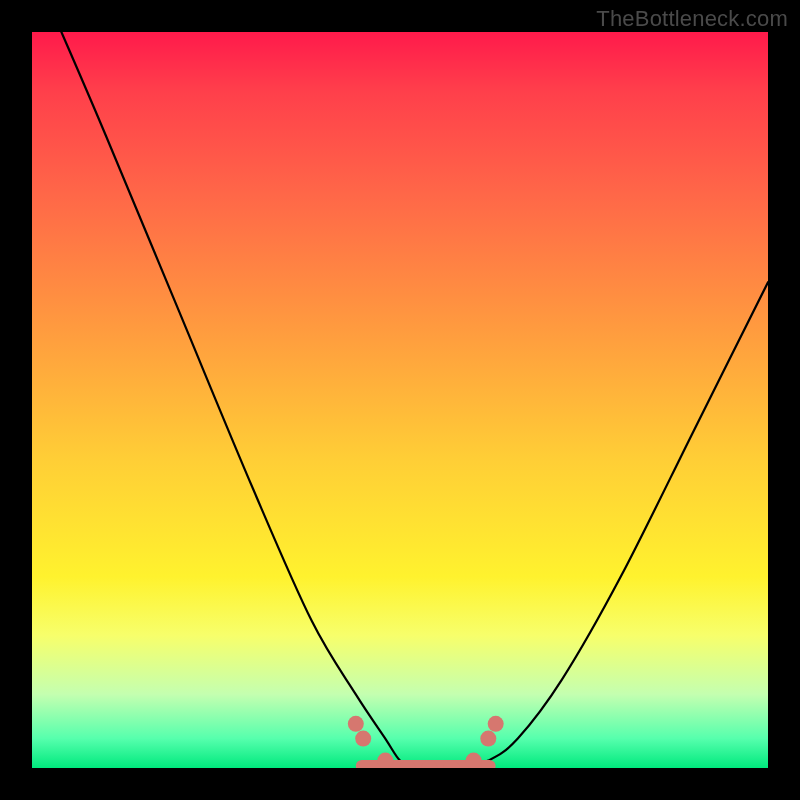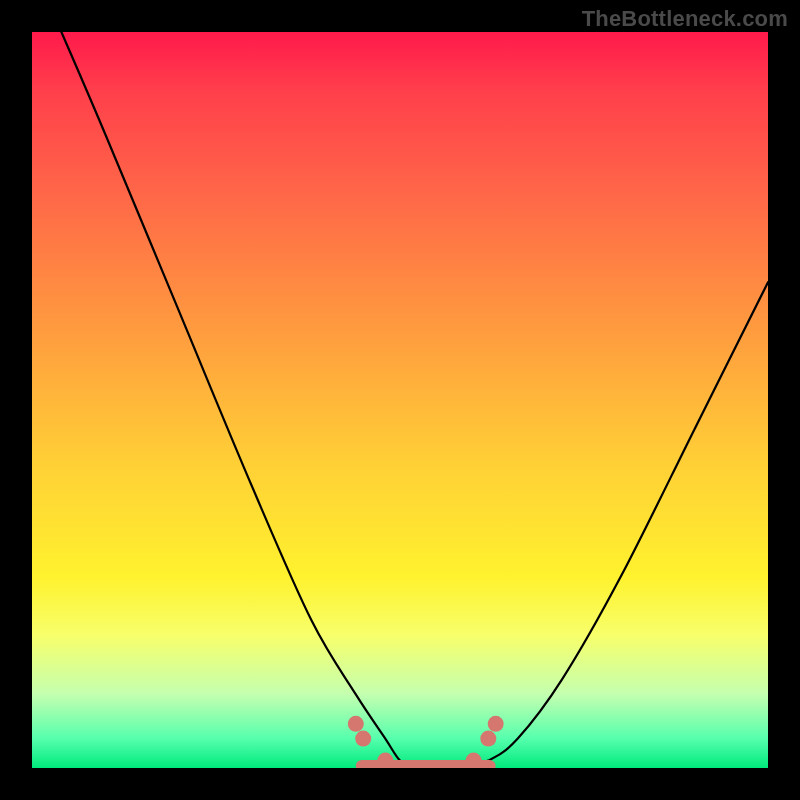--- a/index.html
+++ b/index.html
@@ -36,21 +36,21 @@
       #56ffad 96%,
       #00e97d 100%
     );
   }
   .watermark {
     position: absolute;
     top: 6px;
     right: 12px;
     color: #4a4a4a;
     font-size: 22px;
-    font-weight: 700;
+    font-weight: 400;
     letter-spacing: 0.2px;
     user-select: none;
   }
   svg.curve {
     position: absolute;
     inset: 0;
     width: 100%;
     height: 100%;
   }
   .curve path {

